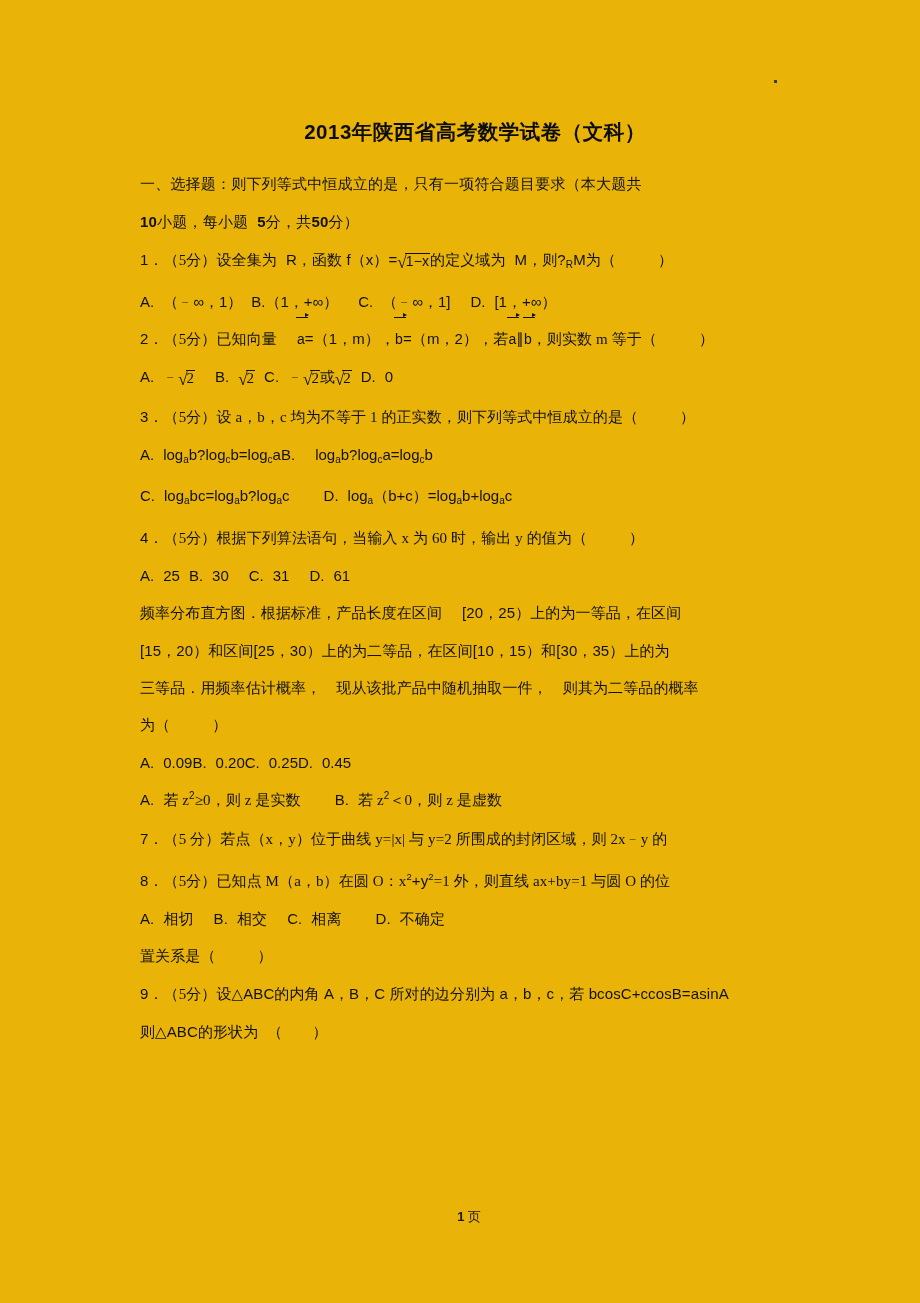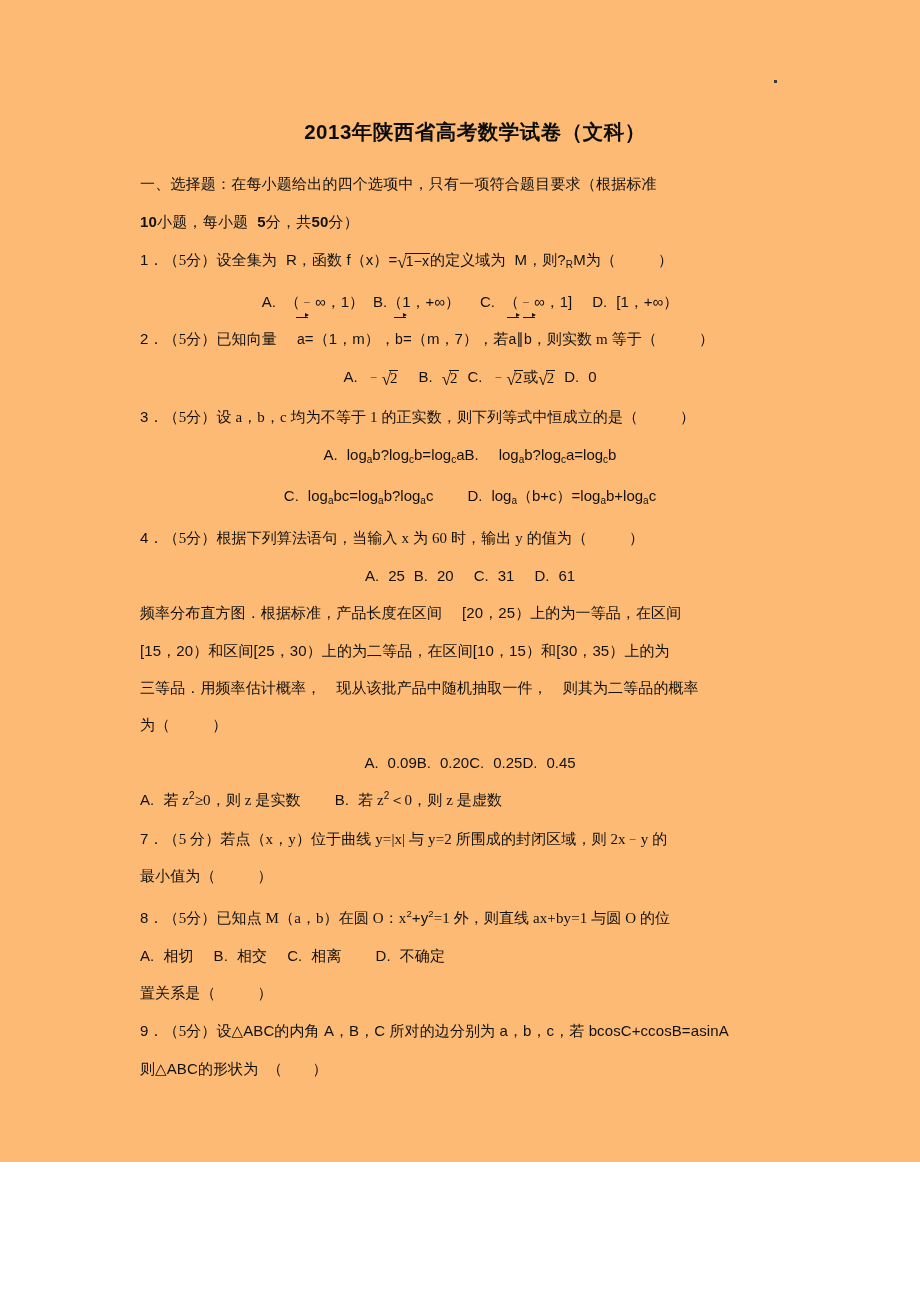--- a/index.html
+++ b/index.html
@@ -7,22 +7,22 @@
     padding: 0;
     background: #ffffff;
   }
   body {
     font-family: "Liberation Serif", "DejaVu Serif", serif;
     color: #000000;
   }
   .page {
     position: relative;
     width: 920px;
-    height: 1162px;
-    background: #fdba74;
+    height: 1303px;
+    background: #eab308;
     overflow: hidden;
     box-sizing: border-box;
   }
   .corner-mark {
     position: absolute;
     left: 774px;
     top: 80px;
     width: 3px;
     height: 3px;
     background: #3a3a3a;
@@ -55,21 +55,20 @@
     line-height: 37px;
     margin: 0;
     color: #111111;
     letter-spacing: 0.1px;
   }
   .opts {
     font-size: 15px;
     line-height: 37px;
     margin: 0;
     color: #111111;
-    text-align: center;
   }
   .sans {
     font-family: "Liberation Sans", "DejaVu Sans", sans-serif;
   }
   .bold {
     font-weight: bold;
   }
   .sp {
     display: inline-block;
     width: 9px;
@@ -177,46 +176,45 @@
 <body>
 
 <div class="page">
 
   <div class="corner-mark"></div>
 
   <div class="content">
 
     <h1 class="doc-title"><span class="sans bold">2013</span><span>年陕西省高考数学试卷（文科）</span></h1>
 
-    <p class="para">一、选择题：在每小题给出的四个选项中，只有一项符合题目要求（根据标准</p>
+    <p class="para">一、选择题：则下列等式中恒成立的是，只有一项符合题目要求（本大题共</p>
     <p class="para"><span class="sans bold">10</span><span>小题，每小题</span><span class="sp"></span><span class="sans bold">5</span><span>分，共</span><span class="sans bold">50</span><span>分）</span></p>
 
     <p class="q"><span class="sans">1</span>．<span>（5分）</span><span>设全集为</span><span class="sp"></span><span class="sans">R，</span><span class="sans">函数 f（x）=</span><span class="sqrt"><span class="radic">√</span><span class="rad-body sans">1−x</span></span><span>的定义域为</span><span class="sp"></span><span class="sans">M，</span><span>则</span><span class="sans">?</span><span class="sans logsub">R</span><span class="sans">M</span><span>为（</span><span class="blank"></span><span>）</span></p>
     <p class="opts sans"><span>A.</span><span class="sp"></span><span>（﹣∞，1）</span><span class="sp"></span><span>B.</span><span>（1，+∞）</span><span class="sp2"></span><span>C.</span><span class="sp"></span><span>（﹣∞，1]</span><span class="sp2"></span><span>D.</span><span class="sp"></span><span>[1，+∞）</span></p>
 
-    <p class="q"><span class="sans">2</span>．<span>（5分）</span><span>已知向量</span><span class="sp2"></span><span class="vec">a</span><span class="sans">=（1，m），</span><span class="vec">b</span><span class="sans">=（m，7），若</span><span class="vec">a</span><span class="sans">∥</span><span class="vec">b</span><span>，则实数 m 等于（</span><span class="blank"></span><span>）</span></p>
+    <p class="q"><span class="sans">2</span>．<span>（5分）</span><span>已知向量</span><span class="sp2"></span><span class="vec">a</span><span class="sans">=（1，m），</span><span class="vec">b</span><span class="sans">=（m，2），若</span><span class="vec">a</span><span class="sans">∥</span><span class="vec">b</span><span>，则实数 m 等于（</span><span class="blank"></span><span>）</span></p>
     <p class="opts sans"><span>A.</span><span class="sp"></span><span>﹣</span><span class="sqrt sqrt-sm"><span class="radic">√</span><span class="rad-body">2</span></span><span class="sp2"></span><span>B.</span><span class="sp"></span><span class="sqrt sqrt-sm"><span class="radic">√</span><span class="rad-body">2</span></span><span class="sp"></span><span>C.</span><span class="sp"></span><span>﹣</span><span class="sqrt sqrt-sm"><span class="radic">√</span><span class="rad-body">2</span></span><span style="font-family:'Liberation Serif',serif">或</span><span class="sqrt sqrt-sm"><span class="radic">√</span><span class="rad-body">2</span></span><span class="sp"></span><span>D.</span><span class="sp"></span><span>0</span></p>
 
     <p class="q"><span class="sans">3</span>．<span>（5分）</span><span>设 a，b，c 均为不等于 1 的正实数，则下列等式中恒成立的是（</span><span class="blank"></span><span>）</span></p>
     <p class="opts sans"><span>A.</span><span class="sp"></span><span><span>log</span><span class="logsub">a</span><span>b?log</span><span class="logsub">c</span><span>b=log</span><span class="logsub">c</span><span>a</span></span><span>B.</span><span class="sp2"></span><span><span>log</span><span class="logsub">a</span><span>b?log</span><span class="logsub">c</span><span>a=log</span><span class="logsub">c</span><span>b</span></span></p>
     <p class="opts sans"><span>C.</span><span class="sp"></span><span><span>log</span><span class="logsub">a</span><span>bc=log</span><span class="logsub">a</span><span>b?log</span><span class="logsub">a</span><span>c</span></span><span class="sp3"></span><span>D.</span><span class="sp"></span><span><span>log</span><span class="logsub">a</span><span>（b+c）=log</span><span class="logsub">a</span><span>b+log</span><span class="logsub">a</span><span>c</span></span></p>
 
     <p class="q"><span class="sans">4</span>．<span>（5分）</span><span>根据下列算法语句，当输入 x 为 60 时，输出 y 的值为（</span><span class="blank"></span><span>）</span></p>
-    <p class="opts sans"><span>A.</span><span class="sp"></span><span>25</span><span class="sp"></span><span>B.</span><span class="sp"></span><span>20</span><span class="sp2"></span><span>C.</span><span class="sp"></span><span>31</span><span class="sp2"></span><span>D.</span><span class="sp"></span><span>61</span></p>
+    <p class="opts sans"><span>A.</span><span class="sp"></span><span>25</span><span class="sp"></span><span>B.</span><span class="sp"></span><span>30</span><span class="sp2"></span><span>C.</span><span class="sp"></span><span>31</span><span class="sp2"></span><span>D.</span><span class="sp"></span><span>61</span></p>
 
     <p class="q"><span>频率分布直方图．根据标准，产品长度在区间</span><span class="sp2"></span><span class="sans">[20，25）</span><span>上的为一等品，在区间</span></p>
     <p class="q"><span class="sans">[15，20）</span><span>和区间</span><span class="sans">[25，30）</span><span>上的为二等品，在区间</span><span class="sans">[10，15）</span><span>和</span><span class="sans">[30，35）</span><span>上的为</span></p>
     <p class="q">三等品．用频率估计概率，　现从该批产品中随机抽取一件，　则其为二等品的概率</p>
     <p class="q"><span>为（</span><span class="blank"></span><span>）</span></p>
     <p class="opts sans"><span>A.</span><span class="sp"></span><span>0.09</span><span>B.</span><span class="sp"></span><span>0.20</span><span>C.</span><span class="sp"></span><span>0.25</span><span>D.</span><span class="sp"></span><span>0.45</span></p>
 
     <p class="q"><span class="sans">A.</span><span class="sp"></span><span>若 z</span><span class="zsup"><span class="ex sans">2</span></span><span>≥0，则 z 是实数</span><span class="sp3"></span><span class="sans">B.</span><span class="sp"></span><span>若 z</span><span class="zsup"><span class="ex sans">2</span></span><span>＜0，则 z 是虚数</span></p>
 
     <p class="q"><span class="sans">7</span>．<span>（5 分）</span><span>若点（x，y）位于曲线 y=|x| 与 y=2 所围成的封闭区域，则 2x﹣y 的</span></p>
-    <p class="q"><span>最小值为（</span><span class="blank"></span><span>）</span></p>
 
     <p class="q"><span class="sans">8</span>．<span>（5分）</span><span>已知点 M（a，b）在圆 O：x</span><sup class="sans">2</sup><span class="sans">+y</span><sup class="sans">2</sup><span>=1 外，则直线 ax+by=1 与圆 O 的位</span></p>
     <p class="q"><span class="sans">A.</span><span class="sp"></span><span>相切</span><span class="sp2"></span><span class="sans">B.</span><span class="sp"></span><span>相交</span><span class="sp2"></span><span class="sans">C.</span><span class="sp"></span><span>相离</span><span class="sp3"></span><span class="sans">D.</span><span class="sp"></span><span>不确定</span></p>
     <p class="q"><span>置关系是（</span><span class="blank"></span><span>）</span></p>
 
     <p class="q"><span class="sans">9</span>．<span>（5分）</span><span class="sans">设△ABC的内角 A，B，C 所对的边分别为 a，b，c，若 bcosC+ccosB=asinA</span></p>
     <p class="q"><span class="sans">则△ABC的形状为</span><span class="sp"></span><span>（　　）</span></p>
 
   </div>
 

